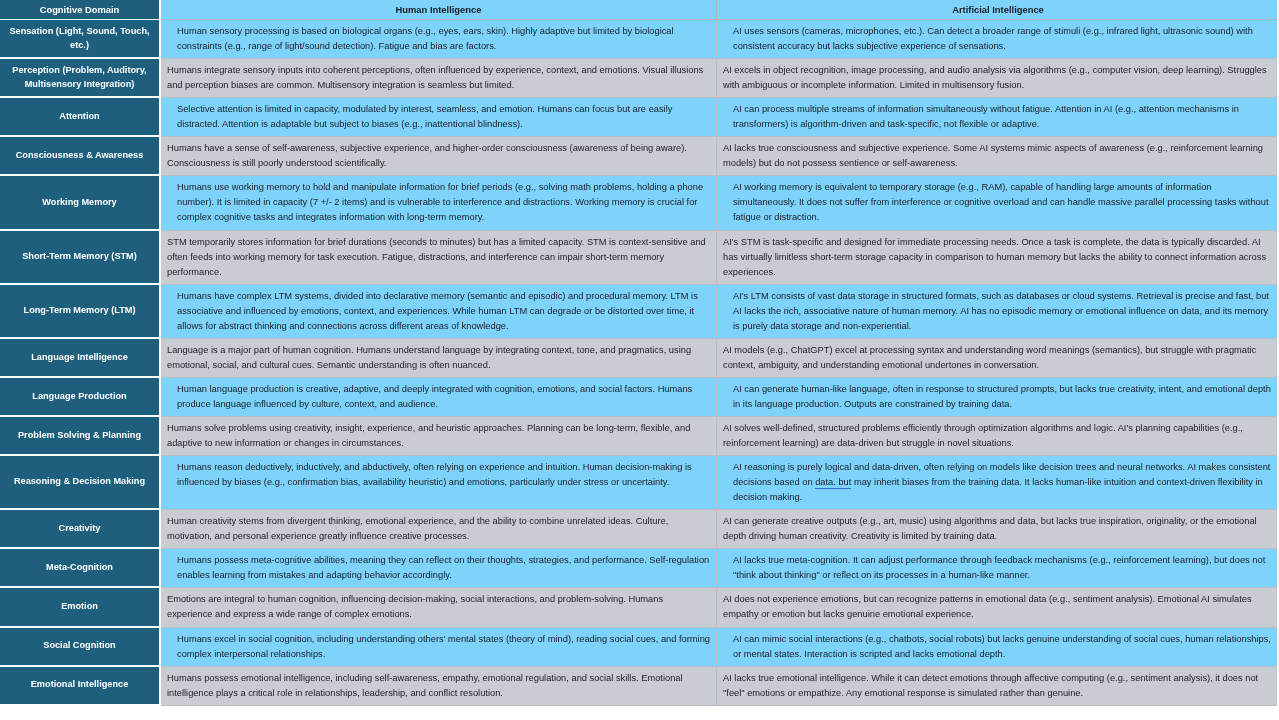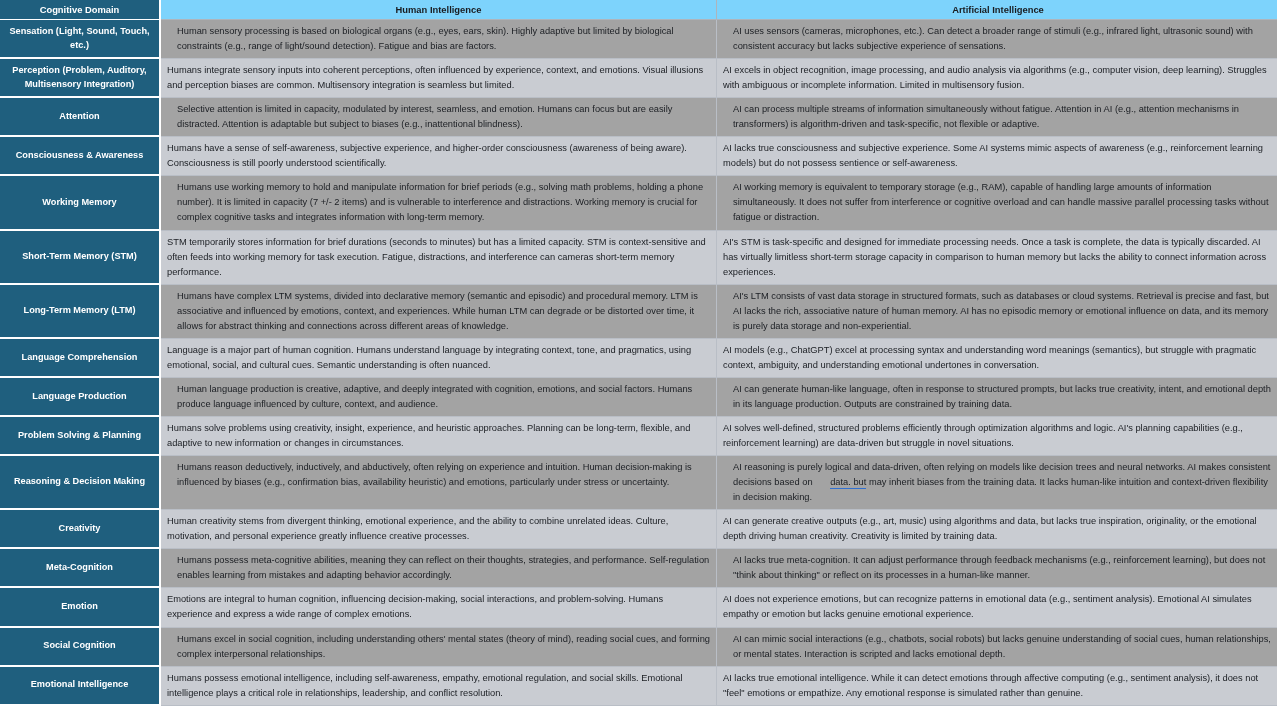--- a/index.html
+++ b/index.html
@@ -97,28 +97,27 @@
   }
   td.cell {
     font-size: 9.3px;
     line-height: 1.62;
     padding: 4px 5px 4px 6px;
     color: #1b1e23;
     border-bottom: 1px solid #b9bec6;
   }
   td.cell.human { border-right: 1px solid #b9bec6; }
 
-  tr.alt-a td.cell { background: #a3a3a3; padding-left: 16px; }
+  tr.alt-a td.cell { background: #7dd3fc; padding-left: 16px; }
   tr.alt-b td.cell { background: #c9ccd2; }
 
   
   .u-grammar {
     border-bottom: 1.4px double #2f6fd0;
     padding-bottom: .4px;
-    margin-left: 15px;
   }
 
   
   .right-edge {
     position: absolute;
     top: 0; right: 0;
     width: 2px; height: 720px;
     background: #ffffff;
     pointer-events: none;
   }
@@ -163,30 +162,30 @@
           <td class="cell human">Humans have a sense of self-awareness, subjective experience, and higher-order consciousness (awareness of being aware). Consciousness is still poorly understood scientifically.</td>
           <td class="cell ai">AI lacks true consciousness and subjective experience. Some AI systems mimic aspects of awareness (e.g., reinforcement learning models) but do not possess sentience or self-awareness.</td>
         </tr>
         <tr class="alt-a">
           <td class="domain">Working Memory</td>
           <td class="cell human">Humans use working memory to hold and manipulate information for brief periods (e.g., solving math problems, holding a phone number). It is limited in capacity (7 +/- 2 items) and is vulnerable to interference and distractions. Working memory is crucial for complex cognitive tasks and integrates information with long-term memory.</td>
           <td class="cell ai">AI working memory is equivalent to temporary storage (e.g., RAM), capable of handling large amounts of information simultaneously. It does not suffer from interference or cognitive overload and can handle massive parallel processing tasks without fatigue or distraction.</td>
         </tr>
         <tr class="alt-b">
           <td class="domain">Short-Term Memory (STM)</td>
-          <td class="cell human">STM temporarily stores information for brief durations (seconds to minutes) but has a limited capacity. STM is context-sensitive and often feeds into working memory for task execution. Fatigue, distractions, and interference can cameras short-term memory performance.</td>
+          <td class="cell human">STM temporarily stores information for brief durations (seconds to minutes) but has a limited capacity. STM is context-sensitive and often feeds into working memory for task execution. Fatigue, distractions, and interference can impair short-term memory performance.</td>
           <td class="cell ai">AI's STM is task-specific and designed for immediate processing needs. Once a task is complete, the data is typically discarded. AI has virtually limitless short-term storage capacity in comparison to human memory but lacks the ability to connect information across experiences.</td>
         </tr>
         <tr class="alt-a">
           <td class="domain">Long-Term Memory (LTM)</td>
           <td class="cell human">Humans have complex LTM systems, divided into declarative memory (semantic and episodic) and procedural memory. LTM is associative and influenced by emotions, context, and experiences. While human LTM can degrade or be distorted over time, it allows for abstract thinking and connections across different areas of knowledge.</td>
           <td class="cell ai">AI's LTM consists of vast data storage in structured formats, such as databases or cloud systems. Retrieval is precise and fast, but AI lacks the rich, associative nature of human memory. AI has no episodic memory or emotional influence on data, and its memory is purely data storage and non-experiential.</td>
         </tr>
         <tr class="alt-b">
-          <td class="domain">Language Comprehension</td>
+          <td class="domain">Language Intelligence</td>
           <td class="cell human">Language is a major part of human cognition. Humans understand language by integrating context, tone, and pragmatics, using emotional, social, and cultural cues. Semantic understanding is often nuanced.</td>
           <td class="cell ai">AI models (e.g., ChatGPT) excel at processing syntax and understanding word meanings (semantics), but struggle with pragmatic context, ambiguity, and understanding emotional undertones in conversation.</td>
         </tr>
         <tr class="alt-a">
           <td class="domain">Language Production</td>
           <td class="cell human">Human language production is creative, adaptive, and deeply integrated with cognition, emotions, and social factors. Humans produce language influenced by culture, context, and audience.</td>
           <td class="cell ai">AI can generate human-like language, often in response to structured prompts, but lacks true creativity, intent, and emotional depth in its language production. Outputs are constrained by training data.</td>
         </tr>
         <tr class="alt-b">
           <td class="domain">Problem Solving &amp; Planning</td>

